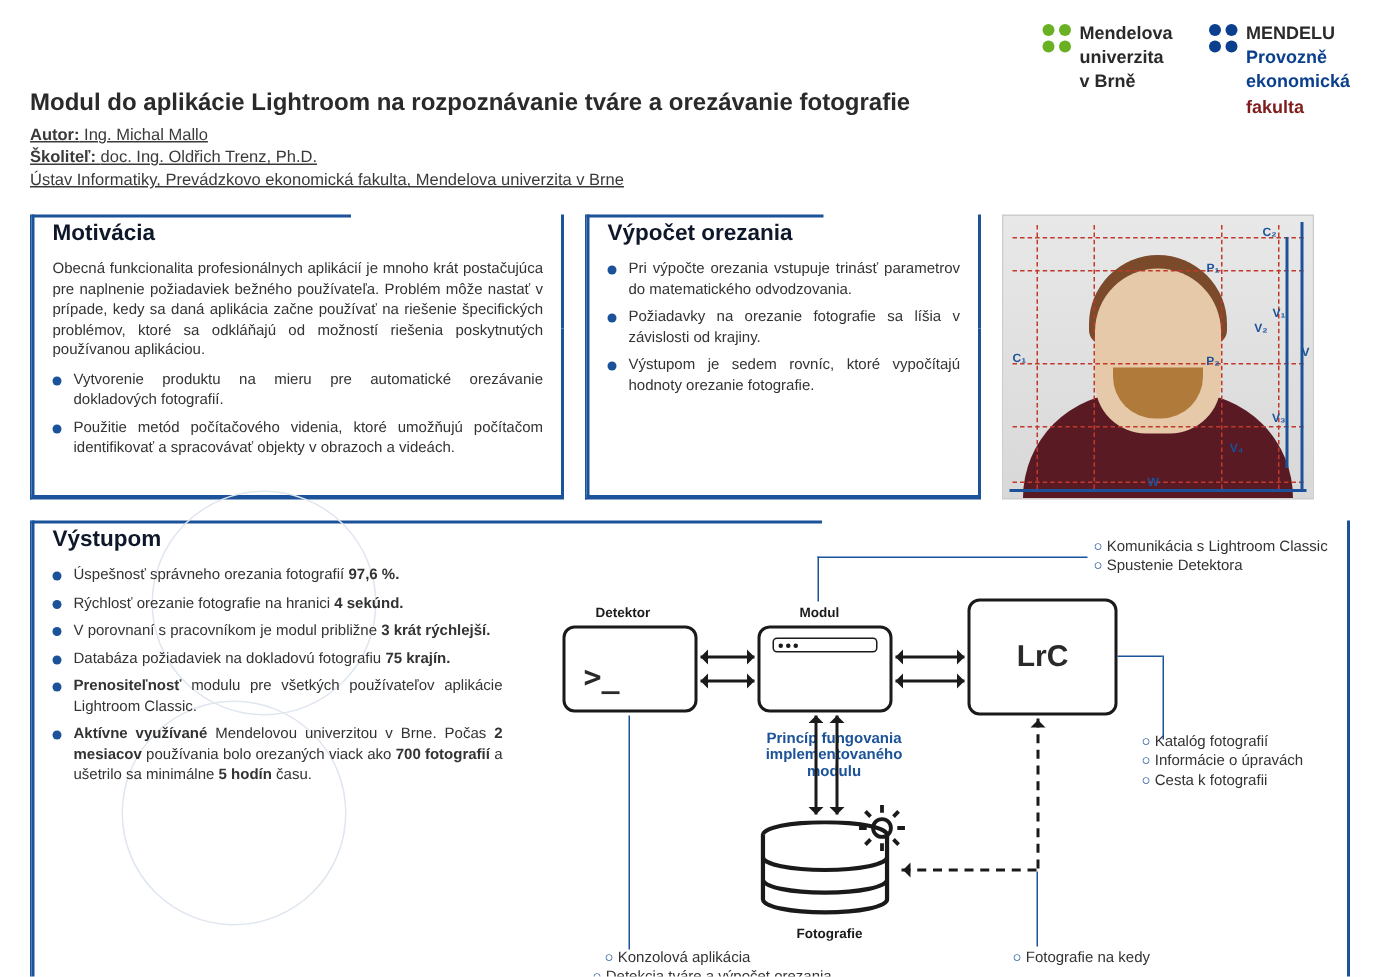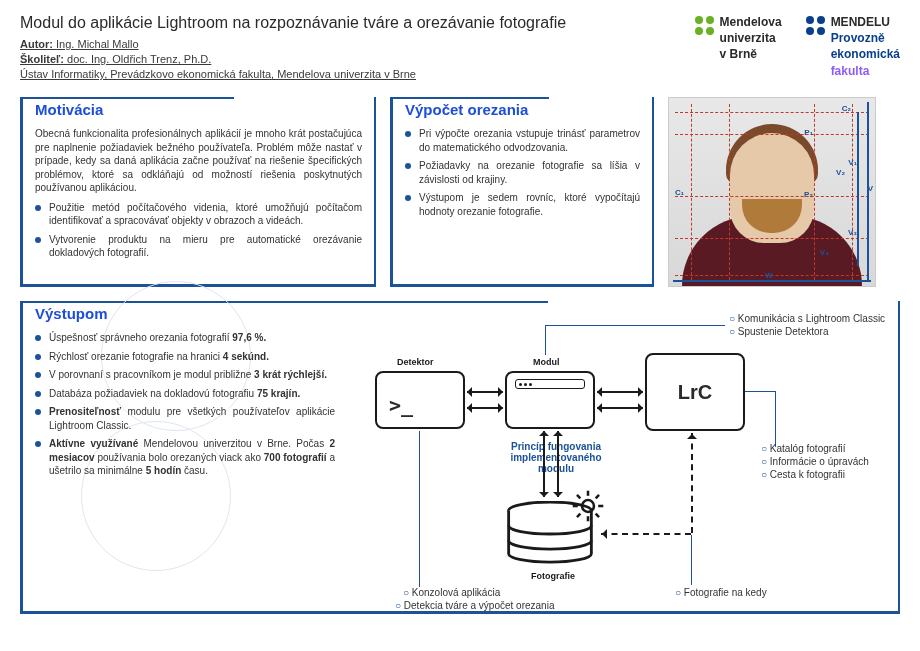--- a/index.html
+++ b/index.html
@@ -11,21 +11,21 @@
     color: #2a2a2a;
     font-size: 11px;
     overflow: hidden;
     position: relative;
   }
   .page { padding: 14px 20px 10px 20px; }
 
   
   .header { display: flex; justify-content: space-between; align-items: flex-start; }
   .header-left { flex: 1; }
-  .title { font-size: 16px; font-weight: 400; color: #2a2a2a; margin-bottom: 6px; }
+  .title { font-size: 16px; font-weight: 700; color: #2a2a2a; margin-bottom: 6px; margin-top: 46px; }
   .meta-line { font-size: 11px; margin-bottom: 3px; color: #3a3a3a; text-decoration: underline; }
   .meta-label { font-weight: 700; }
   .header-logo { display: flex; gap: 24px; align-items: flex-start; font-size: 12px; font-weight: 700; line-height: 1.35; }
   .logo-col { display: flex; align-items: flex-start; gap: 6px; }
   .dots { display: grid; grid-template-columns: repeat(2, 8px); gap: 3px; margin-top: 2px; }
   .dot { width: 8px; height: 8px; border-radius: 50%; }
   .dot.g { background: #6ab023; }
   .dot.b { background: #0a3f8d; }
   .logo-text-green { color: #2a2a2a; }
   .logo-text-blue { color: #2a2a2a; }
@@ -59,21 +59,21 @@
   .panel .corner-bb {
     position:absolute; bottom:0; left:0; width:100%; height:0;
     border-bottom:2px solid #1b5299;
   }
   .panel .corner-bl {
     position:absolute; top:0; left:0; width:0; height:100%;
     border-left:2px solid #1b5299;
   }
   .panel h2 {
     position: absolute; top: 4px; left: 14px;
-    font-size: 15px; font-weight: 700; color: #1d4ed8;
+    font-size: 15px; font-weight: 700; color: #0f172a;
     background: #fff; padding: 0 6px 0 0;
   }
   .body-text { font-size: 10px; line-height: 1.35; text-align: justify; color: #333; }
   ul.bul { list-style: none; padding: 0; margin-top: 6px; }
   ul.bul li { position: relative; padding-left: 14px; font-size: 10px; line-height: 1.35; text-align: justify; margin-bottom: 5px; color:#333;}
   ul.bul li::before {
     content: ""; position: absolute; left: 0; top: 4px;
     width: 6px; height: 6px; border-radius: 50%; background: #1b5299;
   }
   ul.bul li b { font-weight:700; }
@@ -176,36 +176,36 @@
         <div class="dots">
             <div class="dot b"></div>
             <div class="dot b"></div>
             <div class="dot b"></div>
             <div class="dot b"></div>
           </div>
         <div class="logo-text-blue">
           <div>MENDELU</div>
           <div class="accent1" style="color:#0a3f8d">Provozně</div>
           <div class="accent1" style="color:#0a3f8d">ekonomická</div>
-          <div class="accent1" style="color:#8b5cf6">fakulta</div>
+          <div class="accent1" style="color:#7f1d1d">fakulta</div>
         </div>
       </div>
     </div>
   </div>
 
   <div class="row">
     <div class="panel motiv">
       <div class="corner-bl"></div>
         <div class="corner-bb"></div>
         <div class="corner-br"></div>
       <h2>Motivácia</h2>
       <div class="body-text">Obecná funkcionalita profesionálnych aplikácií je mnoho krát postačujúca pre naplnenie požiadaviek bežného používateľa. Problém môže nastať v prípade, kedy sa daná aplikácia začne používať na riešenie špecifických problémov, ktoré sa odkláňajú od možností riešenia poskytnutých používanou aplikáciou.</div>
       <ul class="bul">
+        <li>Vytvorenie produktu na mieru pre automatické orezávanie dokladových fotografií.</li>
         <li>Použitie metód počítačového videnia, ktoré umožňujú počítačom identifikovať a spracovávať objekty v obrazoch a videách.</li>
-        <li>Vytvorenie produktu na mieru pre automatické orezávanie dokladových fotografií.</li>
       </ul>
     </div>
 
     <div class="panel vypo">
       <div class="corner-bl"></div>
         <div class="corner-bb"></div>
         <div class="corner-br"></div>
       <h2>Výpočet orezania</h2>
       <ul class="bul" style="margin-top:0">
         <li>Pri výpočte orezania vstupuje trinásť parametrov do matematického odvodzovania.</li>

